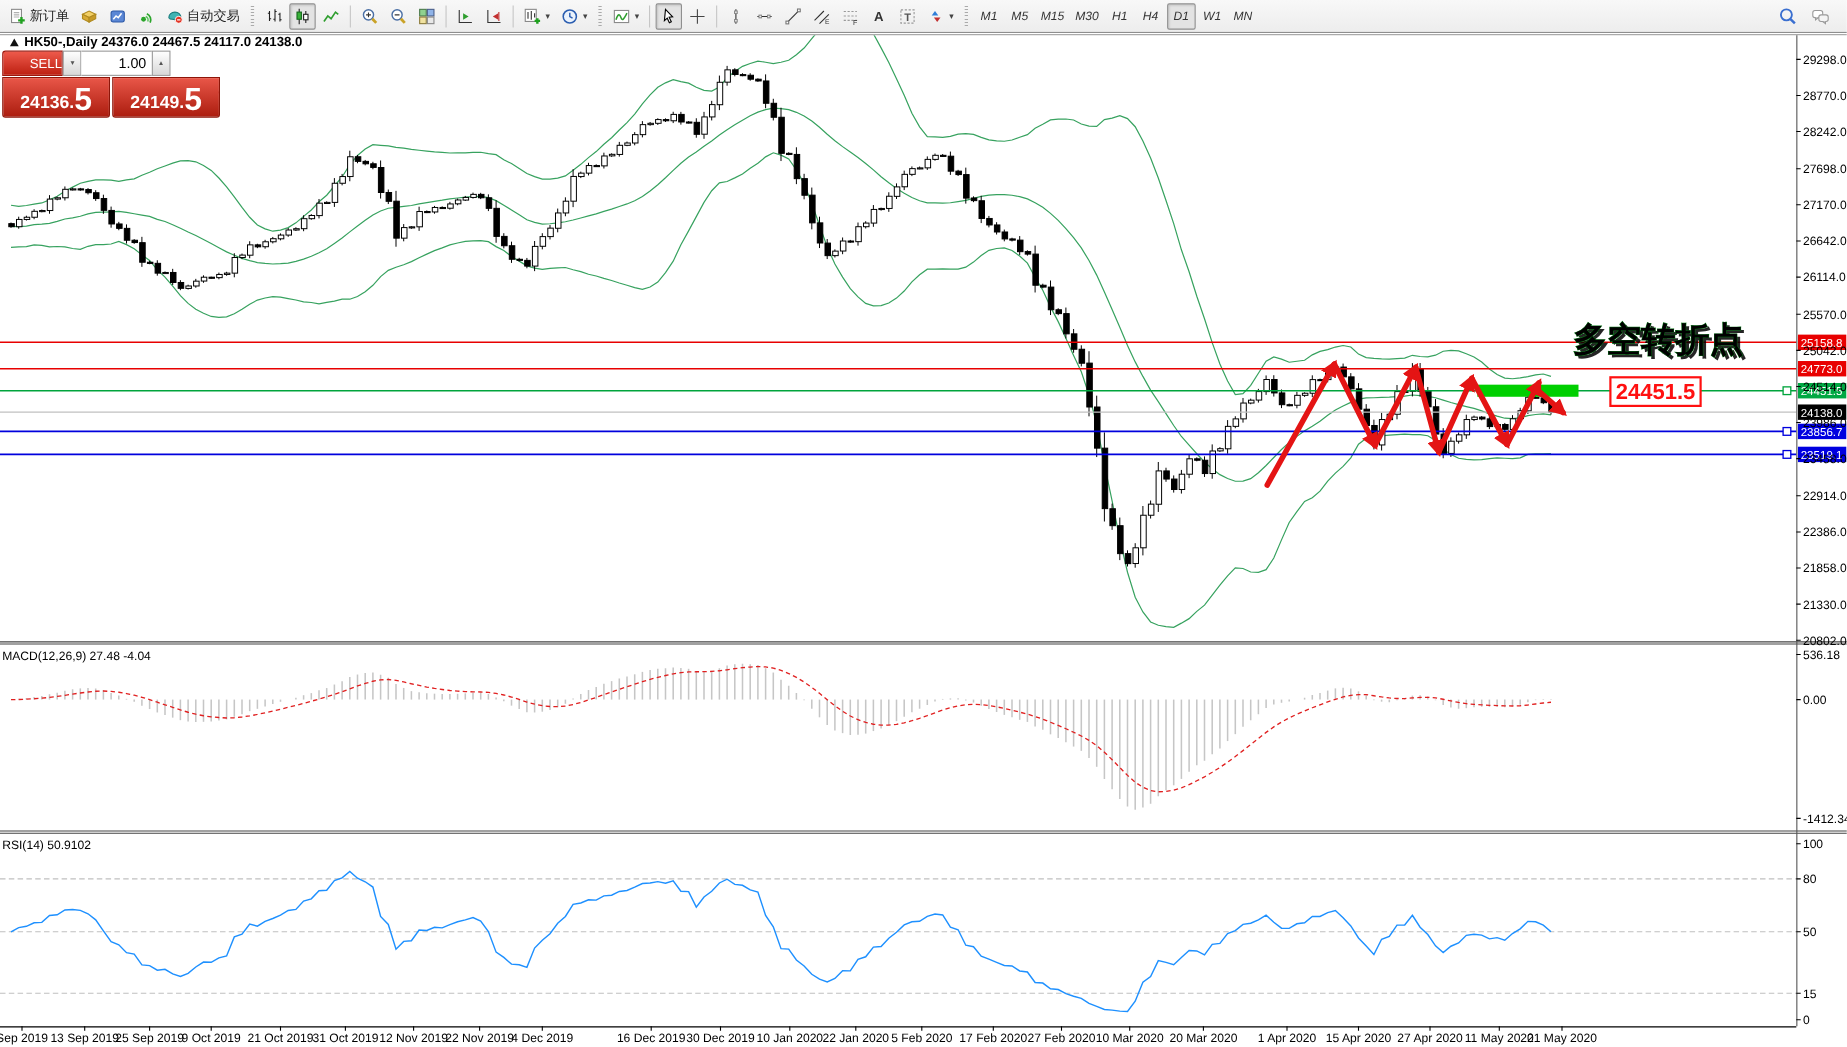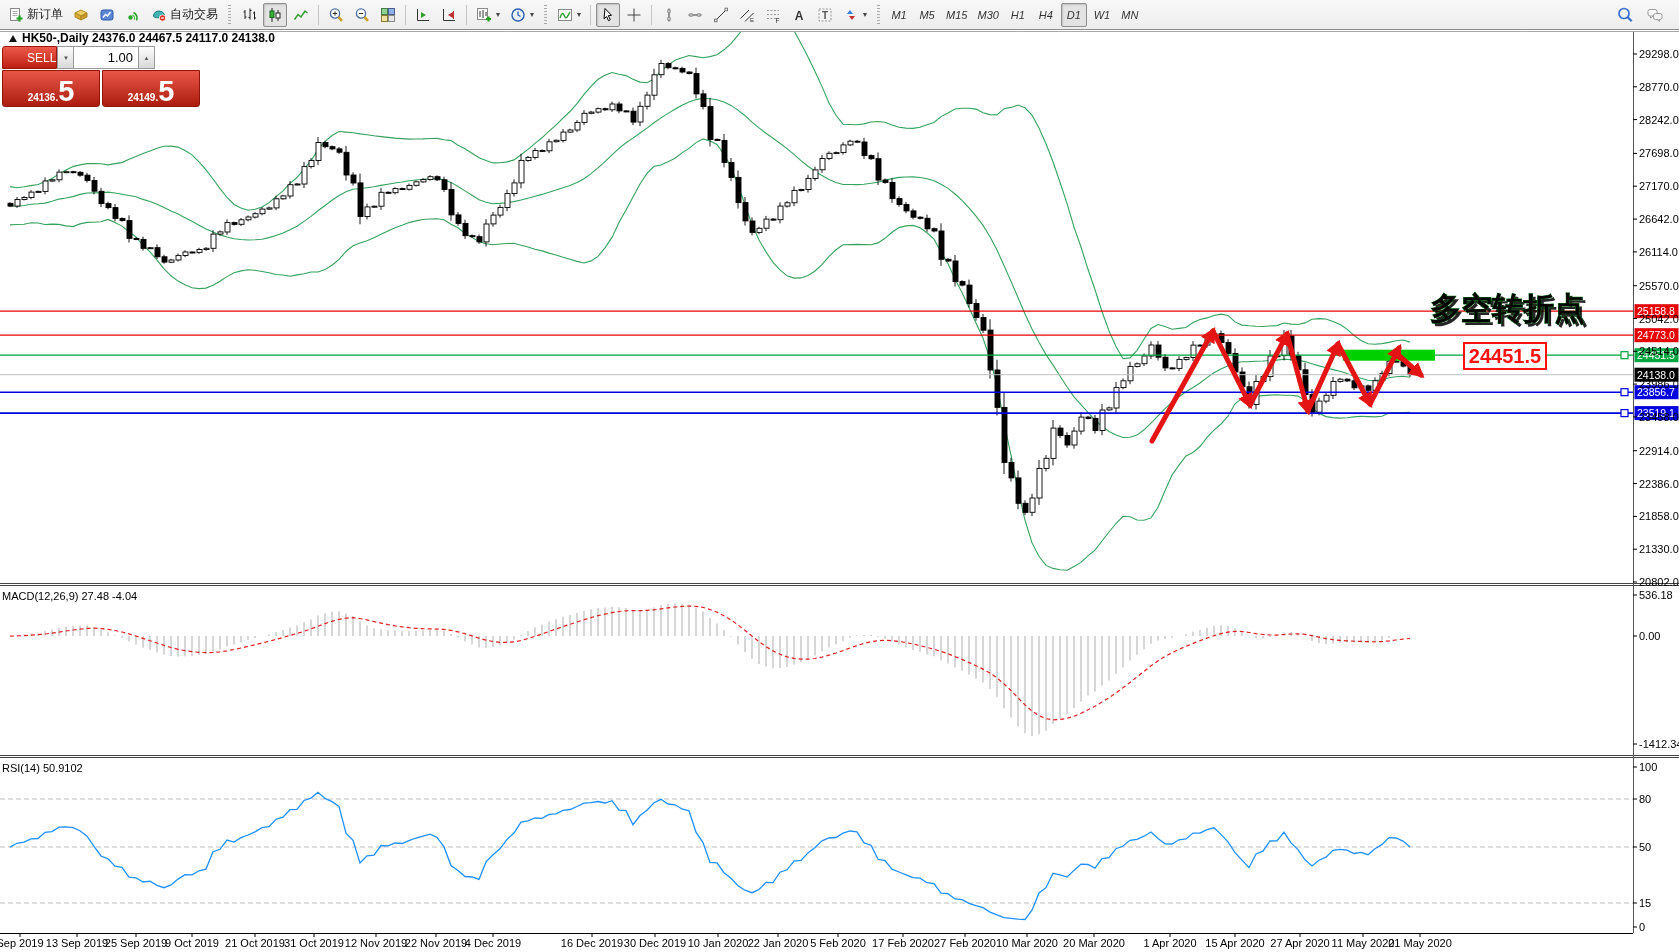--- a/index.html
+++ b/index.html
@@ -33,21 +33,21 @@
   .qp-sell{border-radius:3px 0 0 0;padding-left:24px;}
   .qp-buy{border-radius:0 3px 0 0;margin-top:37px;}
   .qp-step{flex:0 0 17px;background:linear-gradient(#fefefe,#d8d8d8);border:1px solid #9a9a9a;
     display:flex;align-items:center;justify-content:center;font-size:6px;color:#555;box-sizing:border-box;}
   .qp-vol{flex:1;background:#fff;border-top:1px solid #9a9a9a;border-bottom:1px solid #9a9a9a;
     font-size:13px;text-align:right;padding:3px 5px 16px 0;box-sizing:border-box;color:#000;}
   .qp-row2{display:flex;height:37px;gap:2px;margin-top:1px;}
   .qp-price{flex:1;background:linear-gradient(#e85648,#ac1d0f);color:#fff;display:flex;
     align-items:flex-end;justify-content:center;padding-bottom:3px;border-radius:0 0 3px 3px;
     border:1px solid #8e1508;box-sizing:border-box;}
-  .qp-main{font-size:10px;font-weight:bold;line-height:1.05;}
+  .qp-main{font-size:16px;font-weight:bold;line-height:1.05;}
   .qp-big{font-size:29px;font-weight:bold;line-height:.78;}
 
   
   #chart{position:absolute;left:0;top:0;z-index:1;}
   #chart text{font-family:"Liberation Sans","DejaVu Sans",sans-serif;font-size:11px;fill:#000;}
   #chart .axlbl{fill:#fff;font-size:10.5px;}
   #chart .title{font-size:12px;font-weight:bold;}
   #chart .ind{font-size:11px;}
   #chart .cn{font-size:31px;font-weight:bold;}
   #chart .callout-txt{font-size:20px;font-weight:bold;fill:#ff1010;}

